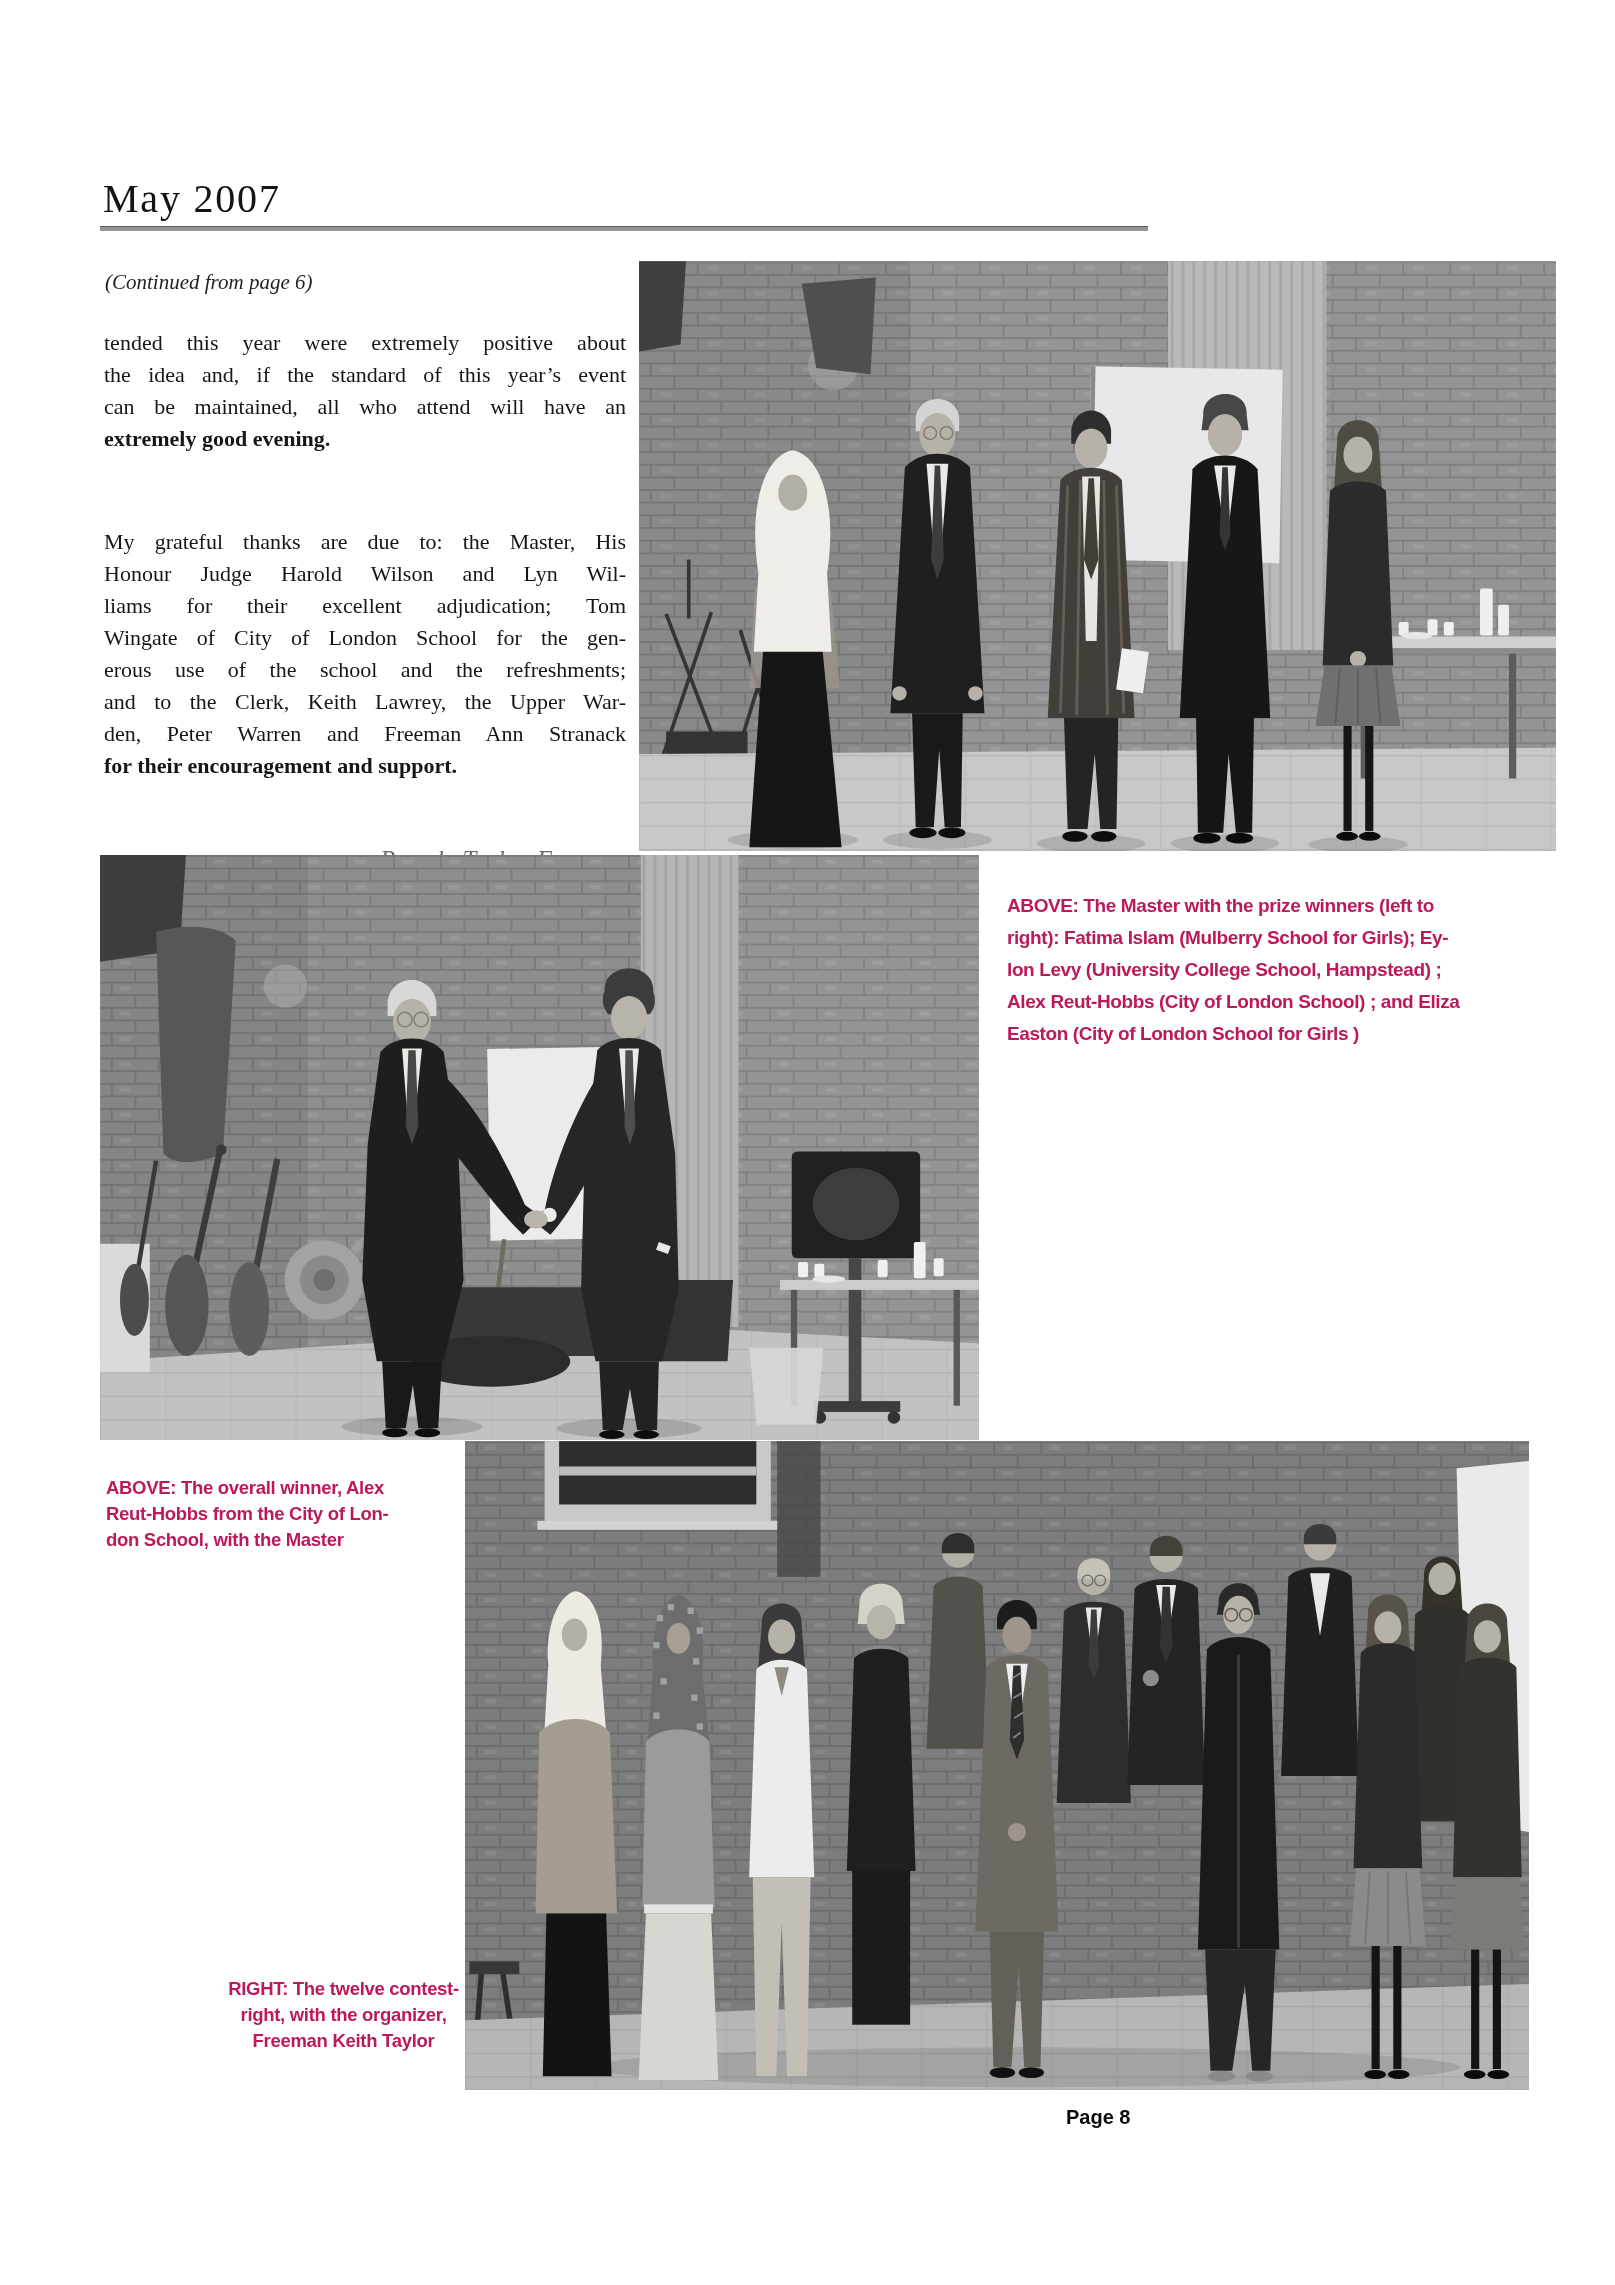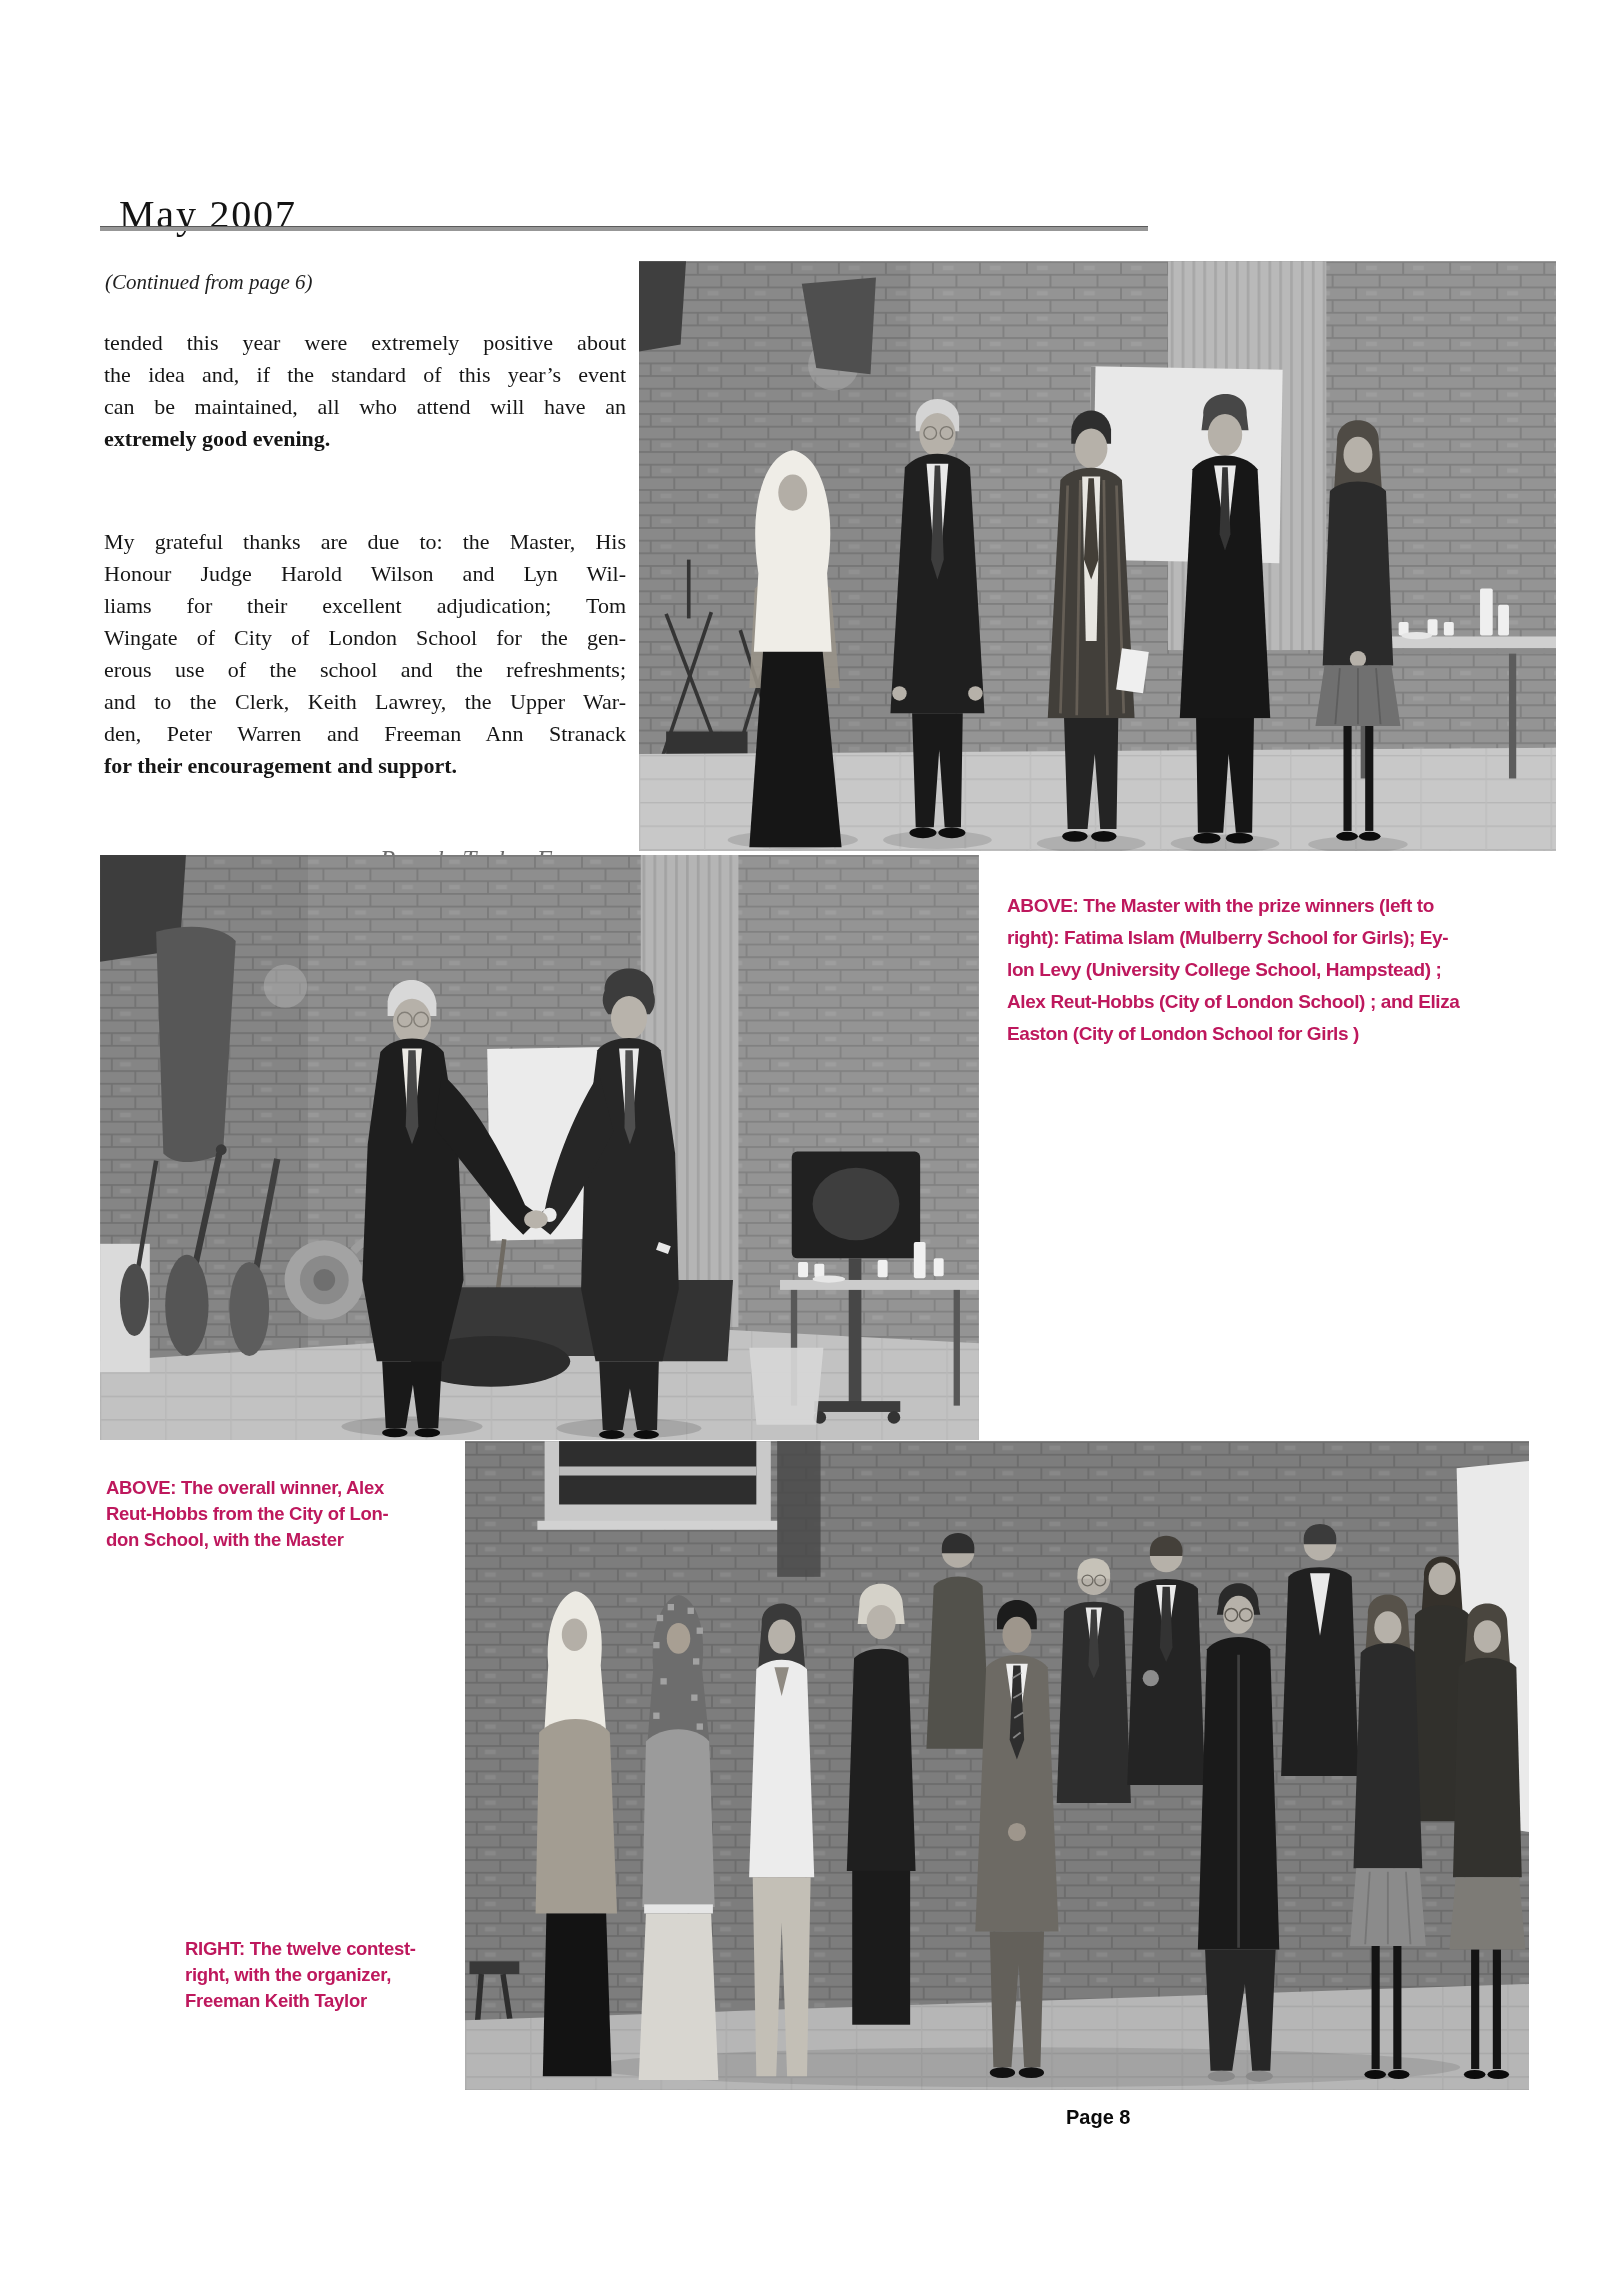--- a/index.html
+++ b/index.html
@@ -2,21 +2,21 @@
 <html style="font-size:14.5px"><head>
 <meta charset="utf-8">
 <style>
   html,body{margin:0;padding:0;background:#e8e8e8;}
   .page{
     position:relative;width:1616px;height:2285px;background:#ffffff;
     font-family:"Liberation Serif", serif;overflow:hidden;margin:0 auto;
   }
   .title{
     position:absolute;left:103px;top:175px;font-size:40px;line-height:47px;
-    color:#141414;letter-spacing:1.8px;font-weight:400;margin:16px;
+    color:#141414;letter-spacing:1.8px;font-weight:400;margin:0;
   }
   .rule{
     position:absolute;left:100px;top:226px;width:1048px;height:3.6px;
     background:#979797;border-top:1.8px solid #5a5a5a;
   }
   .continued{
     position:absolute;left:105px;top:270px;width:507px;
     font-style:italic;font-size:21px;color:#1f1f1f;
   }
   .para{
@@ -30,21 +30,21 @@
   .signature{
     position:absolute;left:264px;top:811px;width:362px;text-align:right;
     font-style:italic;font-size:25px;line-height:31px;color:#6b6b6b;margin-top:33px;
   }
   .caption{
     position:absolute;font-family:"Liberation Sans", sans-serif;
     font-weight:bold;color:#be185d;
   }
   .cap1{left:1007px;top:890px;width:512px;font-size:19px;line-height:32px;letter-spacing:-0.4px;}
   .cap2{left:106px;top:1475px;width:362px;font-size:18.5px;line-height:26px;letter-spacing:-0.3px;}
-  .cap3{left:185px;top:1936px;width:317px;font-size:18.5px;line-height:26px;letter-spacing:-0.3px;}
+  .cap3{left:185px;top:1976px;width:317px;font-size:18.5px;line-height:26px;letter-spacing:-0.3px;text-align:center;}
   .pagenum{
     position:absolute;left:1066px;top:2106px;
     font-family:"Liberation Sans", sans-serif;font-weight:bold;
     font-size:20px;color:#0a0a0a;
   }
   .photo{position:absolute;display:block;}
   .photo1{left:639px;top:261px;width:917px;height:590px;}
   .photo2{left:100px;top:855px;width:879px;height:585px;}
   .photo3{left:465px;top:1441px;width:1064px;height:649px;}
 </style>

